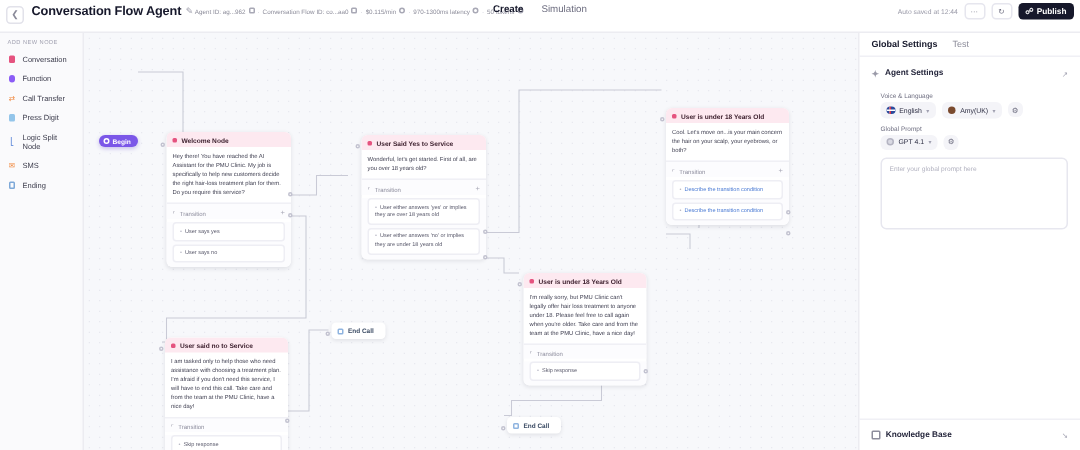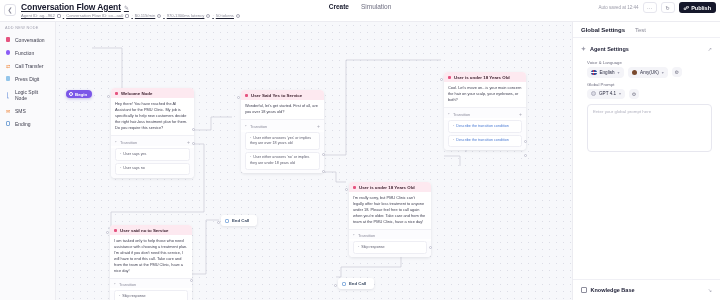--- a/index.html
+++ b/index.html
@@ -21,21 +21,21 @@
     position: relative;
     padding: 2px 6px 0 4px;
   }
   .back-btn {
     width: 12px; height: 12px; margin-top: 2px; margin-right: 5px;
     border: 1px solid #e2e2ea; border-radius: 3px;
     background: #fff; color: #8a8a99;
     font-size: 6px; line-height: 10px; text-align: center;
     flex: 0 0 auto;
   }
-  .title-block { display: flex; flex-direction: column; gap: 1px; margin-top: 0px; text-decoration: underline; }
+  .title-block { display: flex; gap: 1px; margin-top: 0px; }
   .title-row { display: flex; align-items: center; gap: 3px; }
   .agent-title { font-size: 8.5px; font-weight: bold; letter-spacing: -0.1px; color: #16182b; }
   .pencil-icon { font-size: 6px; color: #9a9aa8; }
   .meta-row { display: flex; align-items: center; gap: 2px; font-size: 4.2px; color: #8b8b99; white-space: nowrap; }
   .meta-row .sep { color: #c3c3cf; }
   .mini-ico { display: inline-block; width: 4px; height: 4px; border: 0.5px solid #a8a8b5; border-radius: 1px; }
   .mini-ico.round { border-radius: 50%; }
 
   .center-tabs {
     position: absolute; left: 50%; transform: translateX(-50%);

